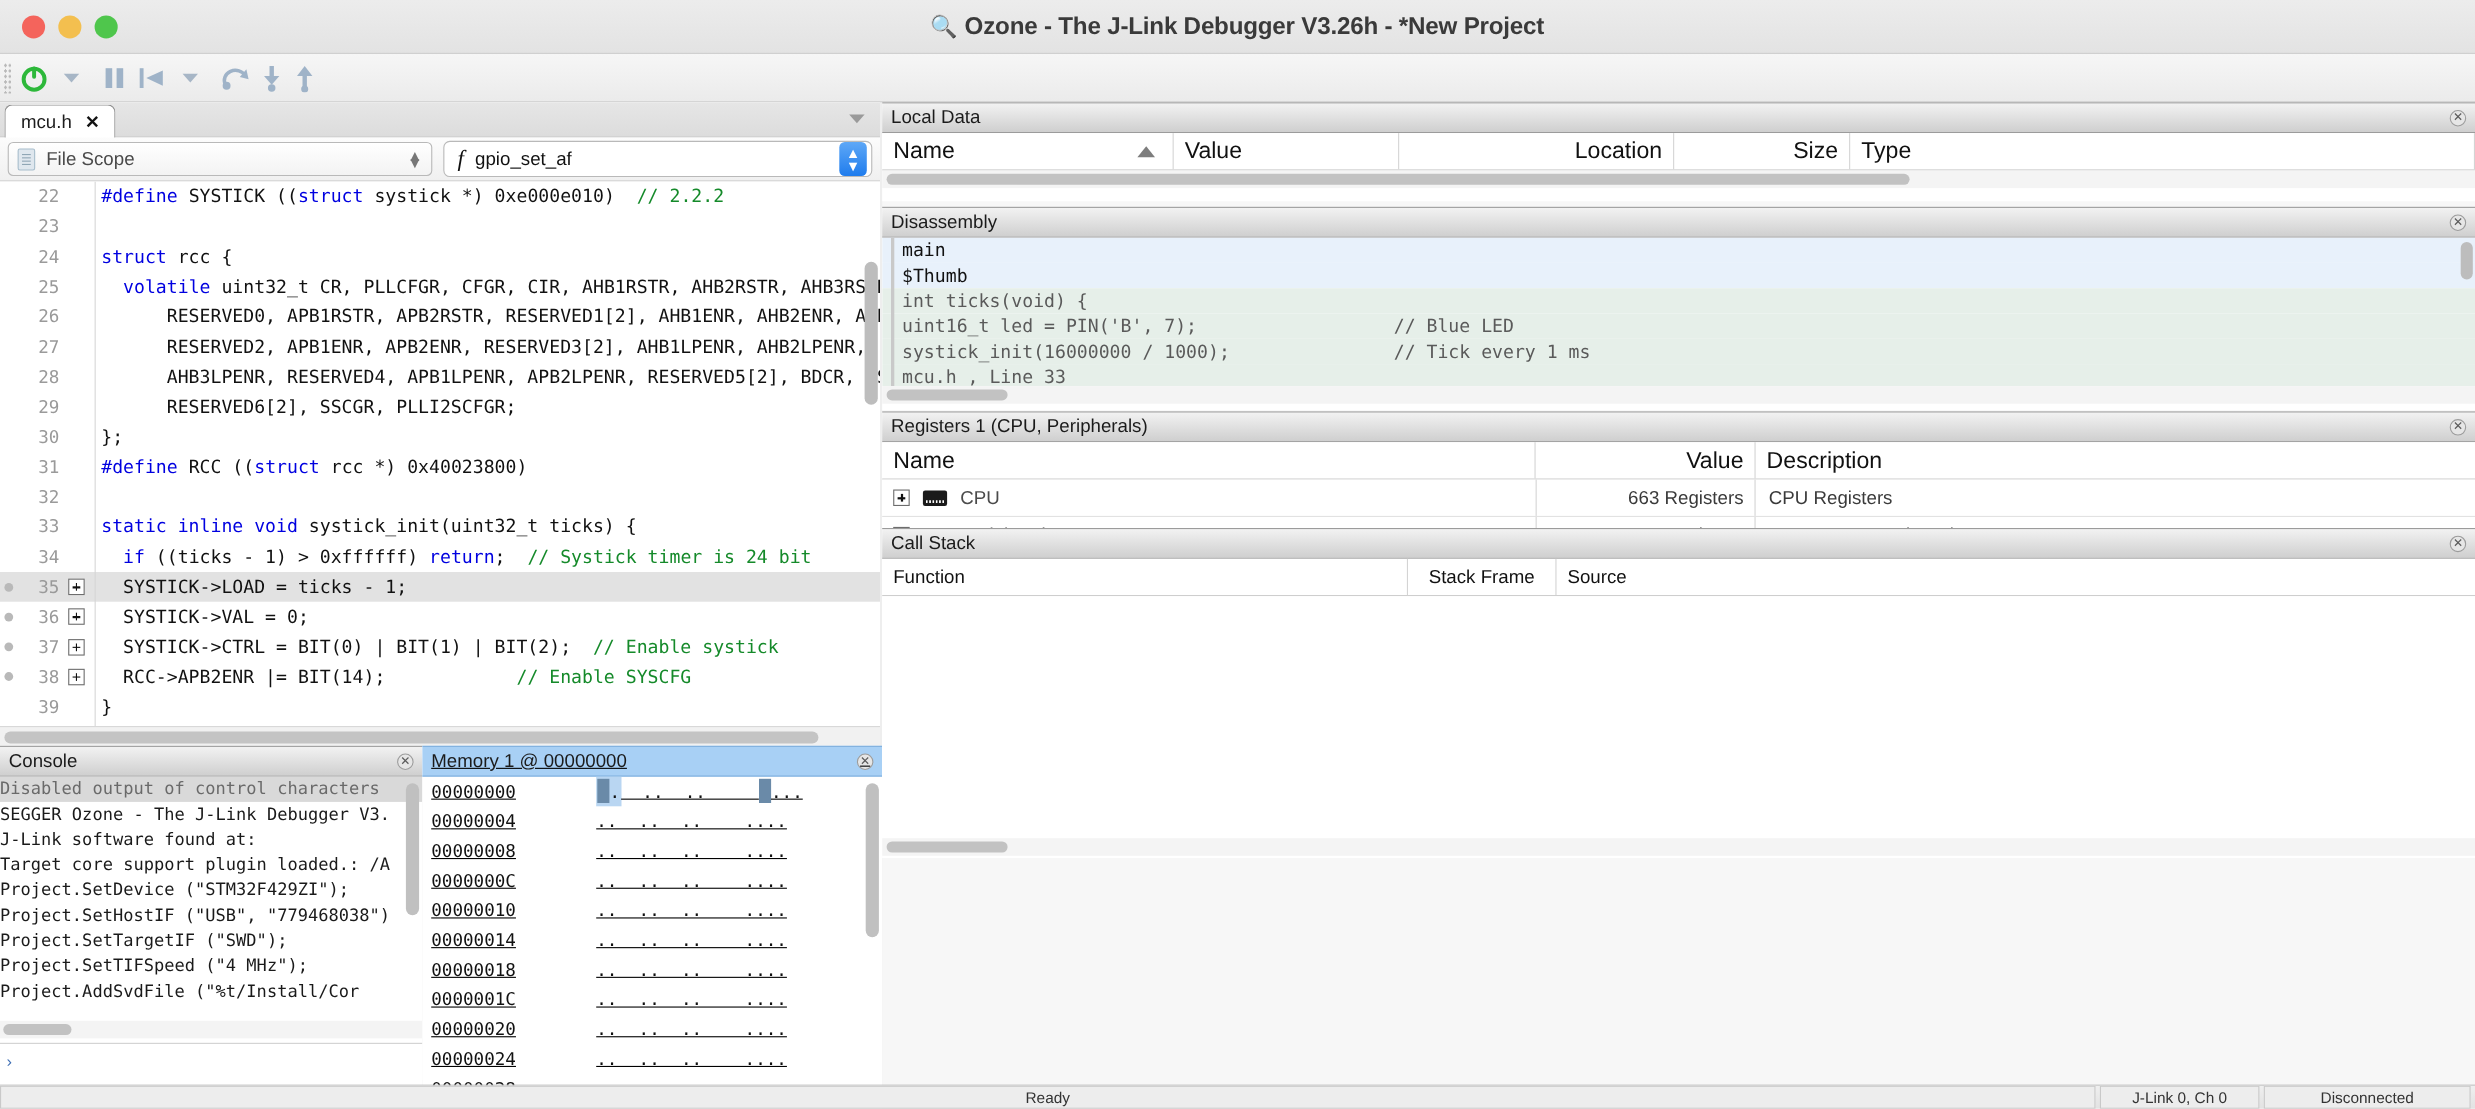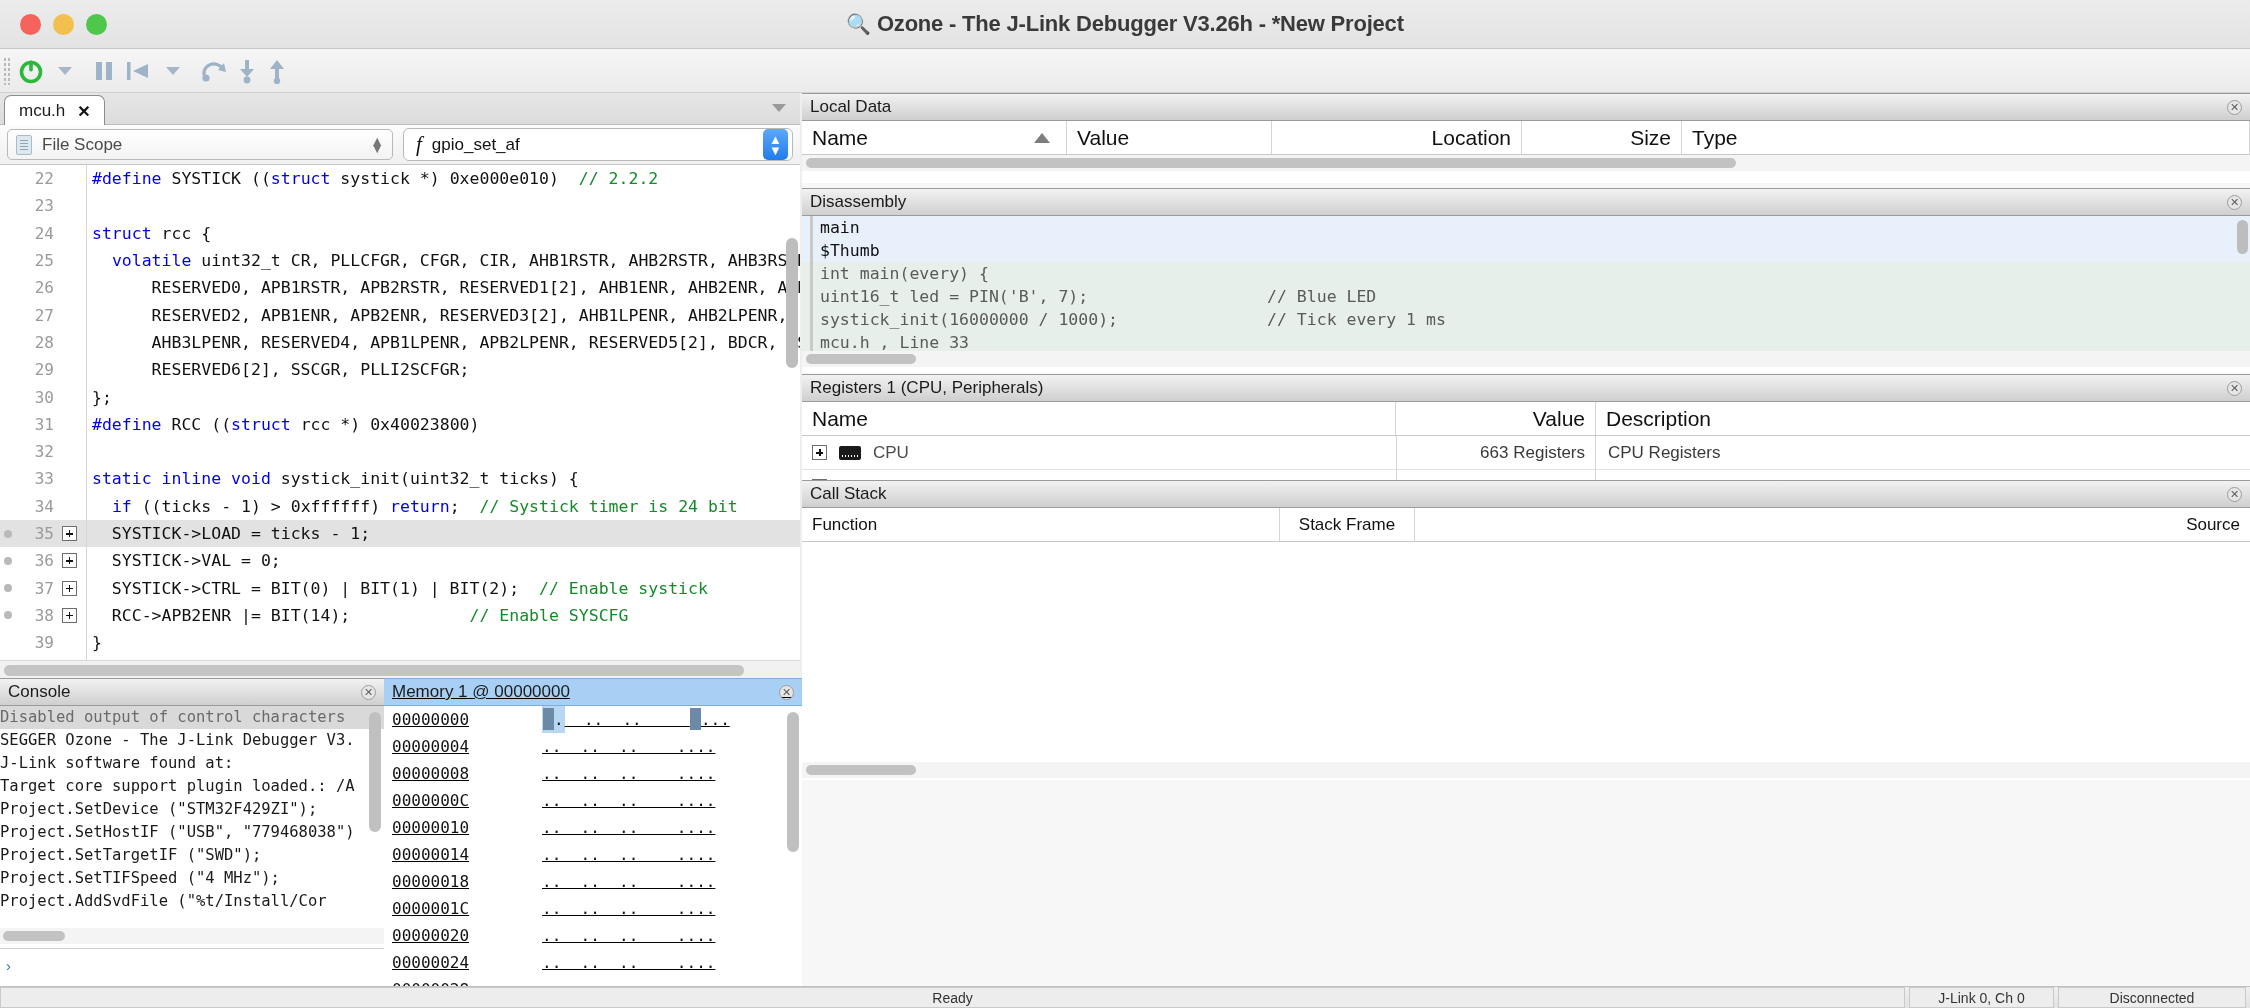--- a/index.html
+++ b/index.html
@@ -413,21 +413,21 @@
     <div class="rp" style="top:95px; height:185px;">
       <div class="rhead">
         <span>Disassembly</span>
         <span class="panel-x">✕</span>
       </div>
       <div class="dis-body" id="dis-body" style="height:135px;">
         <div class="dis-bar"></div>
         <div class="dis-vscroll"></div>
       <div class="dis-line blue">main</div>
           <div class="dis-line blue">$Thumb</div>
-          <div class="dis-line green">int main(every) {</div>
+          <div class="dis-line green">int ticks(void) {</div>
           <div class="dis-line green">uint16_t led = PIN('B', 7);                  // Blue LED</div>
           <div class="dis-line green">systick_init(16000000 / 1000);               // Tick every 1 ms</div>
           <div class="dis-line green">mcu.h , Line 33</div>
         </div>
       <div class="hscroll-track">
         <div class="hscroll-thumb" style="width:110px;"></div>
       </div>
     </div>
 
     <div class="rp" style="top:281px; height:108px;">
@@ -473,21 +473,21 @@
         <span>Call Stack</span>
         <span class="panel-x">✕</span>
       </div>
       <div class="cs-cols">
         <div class="col" style="width:478px;">
             <span>Function</span>
           </div>
         <div class="col" style="width:135px;justify-content:center;">
             <span>Stack Frame</span>
           </div>
-        <div class="col" style="flex:1;border-right:none;justify-content:flex-end;">
+        <div class="col" style="flex:1;border-right:none;">
             <span>Source</span>
           </div>
       </div>
       <div style="height:220px;background:#fff;"></div>
       <div class="hscroll-track">
         <div class="hscroll-thumb" style="width:110px;"></div>
       </div>
     </div>
   </div>
 

